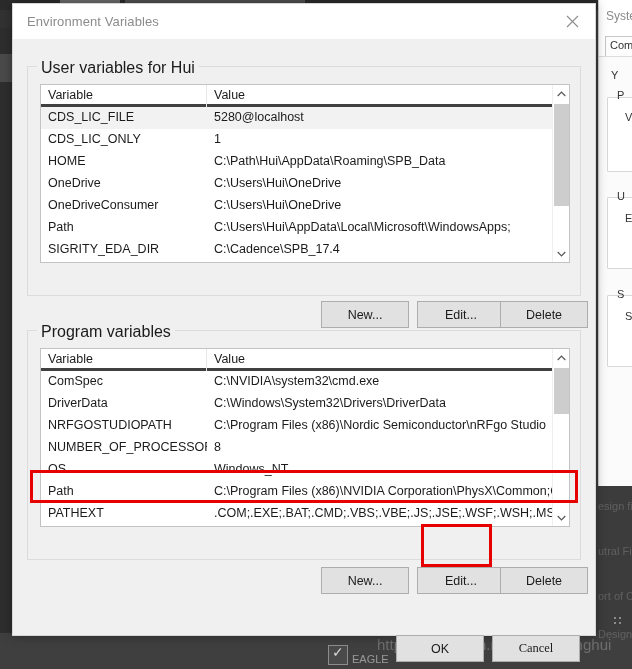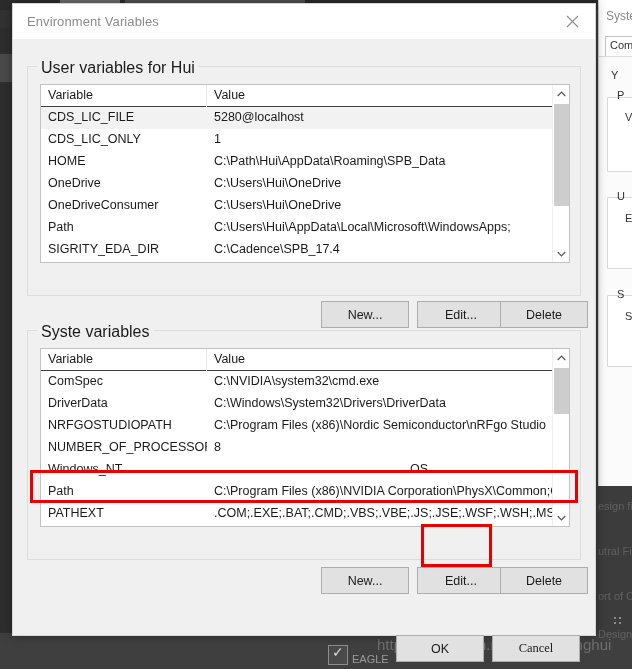--- a/index.html
+++ b/index.html
@@ -142,21 +142,21 @@
   
   .listview {
     position: absolute; left: 12px; top: 17px;
     width: 530px; height: 179px;
     background: #ffffff;
     border: 1px solid #c3c3c3;
     overflow: hidden;
   }
   .lv-header {
     display:flex; height: 22px;
-    border-bottom: 1px solid #404040;
+    border-bottom: 3px solid #404040;
     background: #ffffff;
   }
   .lv-th {
     font-size: 12.5px; color: #1b1b1b;
     padding: 3px 0 0 7px;
     border-right: 1px solid #e6e6e6;
     height: 22px;
     white-space: nowrap; overflow: hidden;
   }
   .lv-th.col-var { width: 166px; }
@@ -337,21 +337,21 @@
           </div>
         </div>
       </div>
     </div>
 
     <div class="btn btn-row1-new">New...</div>
     <div class="btn btn-row1-edit">Edit...</div>
     <div class="btn btn-row1-del">Delete</div>
 
     <div class="groupbox" id="system-group">
-      <div class="groupbox-label">Syste variables</div>
+      <div class="groupbox-label">Program variables</div>
 
       <div class="listview">
         <div class="lv-header">
           <div class="lv-th col-var">Variable</div>
           <div class="lv-th col-val">Value</div>
         </div>
         <div class="lv-rows">
           <div class="lv-row">
             <div class="lv-cell col-var">ComSpec</div>
             <div class="lv-cell col-val">C:\NVIDIA\system32\cmd.exe</div>
@@ -362,22 +362,22 @@
           </div>
           <div class="lv-row">
             <div class="lv-cell col-var">NRFGOSTUDIOPATH</div>
             <div class="lv-cell col-val">C:\Program Files (x86)\Nordic Semiconductor\nRFgo Studio</div>
           </div>
           <div class="lv-row">
             <div class="lv-cell col-var">NUMBER_OF_PROCESSORS</div>
             <div class="lv-cell col-val">8</div>
           </div>
           <div class="lv-row">
+            <div class="lv-cell col-var">OS</div>
             <div class="lv-cell col-val">Windows_NT</div>
-            <div class="lv-cell col-var">OS</div>
           </div>
           <div class="lv-row">
             <div class="lv-cell col-var">Path</div>
             <div class="lv-cell col-val">C:\Program Files (x86)\NVIDIA Corporation\PhysX\Common;C:\...</div>
           </div>
           <div class="lv-row">
             <div class="lv-cell col-var">PATHEXT</div>
             <div class="lv-cell col-val">.COM;.EXE;.BAT;.CMD;.VBS;.VBE;.JS;.JSE;.WSF;.WSH;.MSC</div>
           </div>
           <div class="lv-row">

